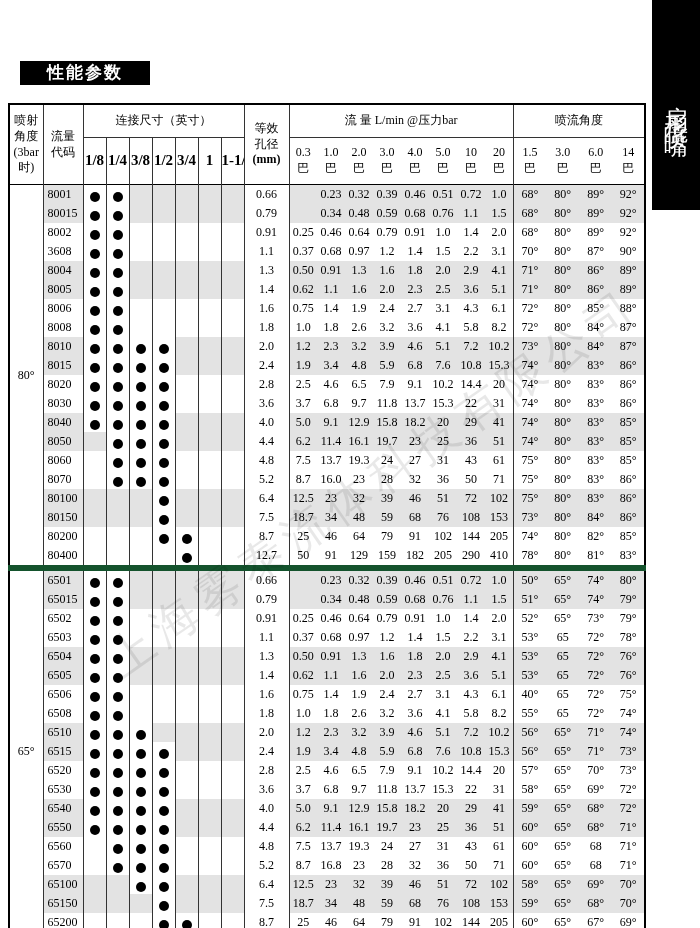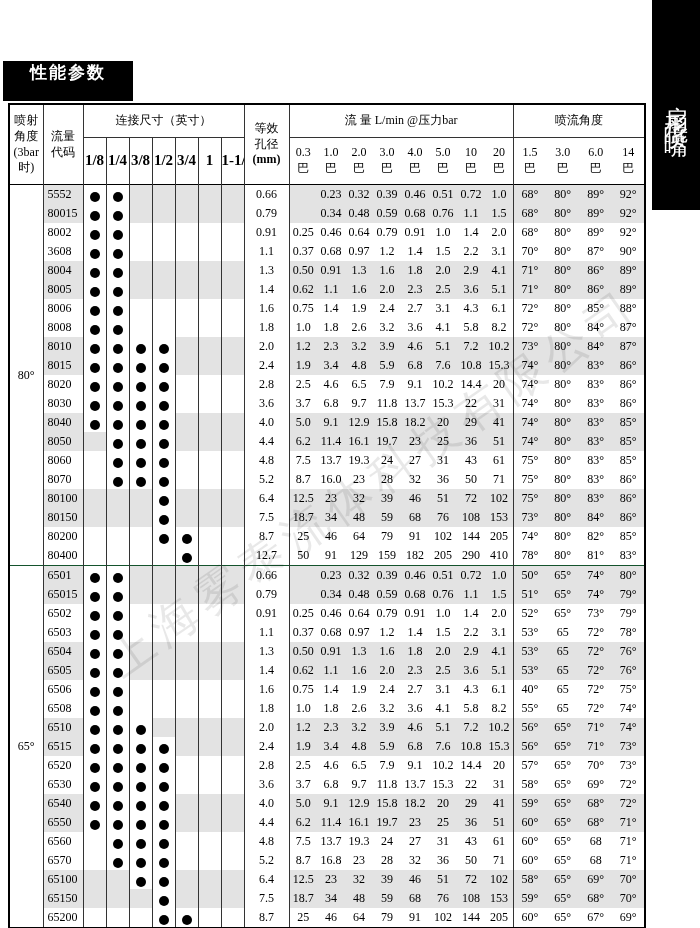--- a/index.html
+++ b/index.html
@@ -1,21 +1,21 @@
 <!DOCTYPE html>
 <html><head>
 <meta charset="utf-8">
 <style>
   html,body{margin:0;padding:0;}
   body{
     width:700px;height:928px;position:relative;background:#fff;
     font-family:"Liberation Serif","DejaVu Serif",serif;color:#000;overflow:hidden;
   }
   .title-bar{
-    position:absolute;left:3px;top:61px;width:130px;height:40px;background:#000;
+    position:absolute;left:20px;top:61px;width:130px;height:24px;background:#000;
     color:#fff;font-family:"Liberation Sans","DejaVu Sans",sans-serif;font-weight:bold;
     font-size:17px;line-height:24px;text-align:center;letter-spacing:2px;
   }
   .side-tab{
     position:absolute;right:0;top:0;width:48px;height:210px;background:#000;
     display:flex;align-items:center;justify-content:center;
   }
   .side-tab span{
     writing-mode:vertical-rl;text-orientation:upright;color:#fff;
     font-size:24px;letter-spacing:9px;font-family:"Liberation Serif","DejaVu Serif",serif;
@@ -41,21 +41,21 @@
   tr.sub th{height:46px;}
   th.size-th{font-weight:bold;font-size:15px;}
   .b-r{border-right:1px solid #333;}
   .b-b{border-bottom:1px solid #333;}
   td{font-size:12px;height:19px;line-height:19px;text-align:center;}
   td.code{text-align:left;padding-left:4px;}
   td.angle-cell{background:#fff;font-size:12px;}
   tr.shaded td{background:#e3e3e3;}
   tr.shaded td.has-dot, tr.shaded td.equiv, td.has-dot, td.equiv{background:#fff;}
   tr.shaded td.angle-cell{background:#fff;}
-  tr.section-start td{border-top:1px solid #14532d;}
+  tr.section-start td{border-top:6px solid #14532d;}
   .dot{width:10px;height:10px;border-radius:50%;background:#000;margin:4px auto 0 auto;}
 </style>
 </head>
 <body>
 
 <div class="title-bar">性能参数</div>
 
 <div class="side-tab">
   <span>扇形喷嘴</span>
 </div>
@@ -114,21 +114,21 @@
         <th class="pr-th b-r"><span>20</span><br><span>巴</span></th>
         <th class="pr-th"><span>1.5</span><br><span>巴</span></th>
         <th class="pr-th"><span>3.0</span><br><span>巴</span></th>
         <th class="pr-th"><span>6.0</span><br><span>巴</span></th>
         <th class="pr-th"><span>14</span><br><span>巴</span></th>
       </tr>
     </thead>
   <tbody>
       <tr class="shaded">
         <td class="angle-cell b-r" rowspan="20">80°</td>
-        <td class="code b-r">5552</td>
+        <td class="code b-r">8001</td>
         <td class="b-r has-dot">
           <div class="dot"></div>
         </td>
         <td class="b-r has-dot">
           <div class="dot"></div>
         </td>
         <td class="b-r"></td>
         <td class="b-r"></td>
         <td class="b-r"></td>
         <td class="b-r"></td>

